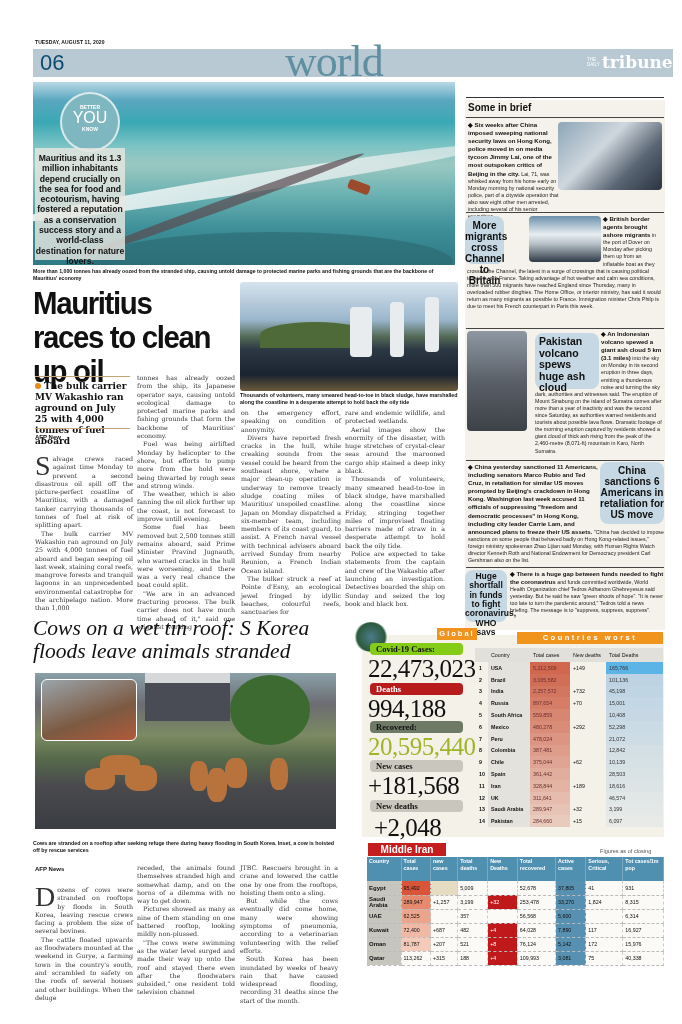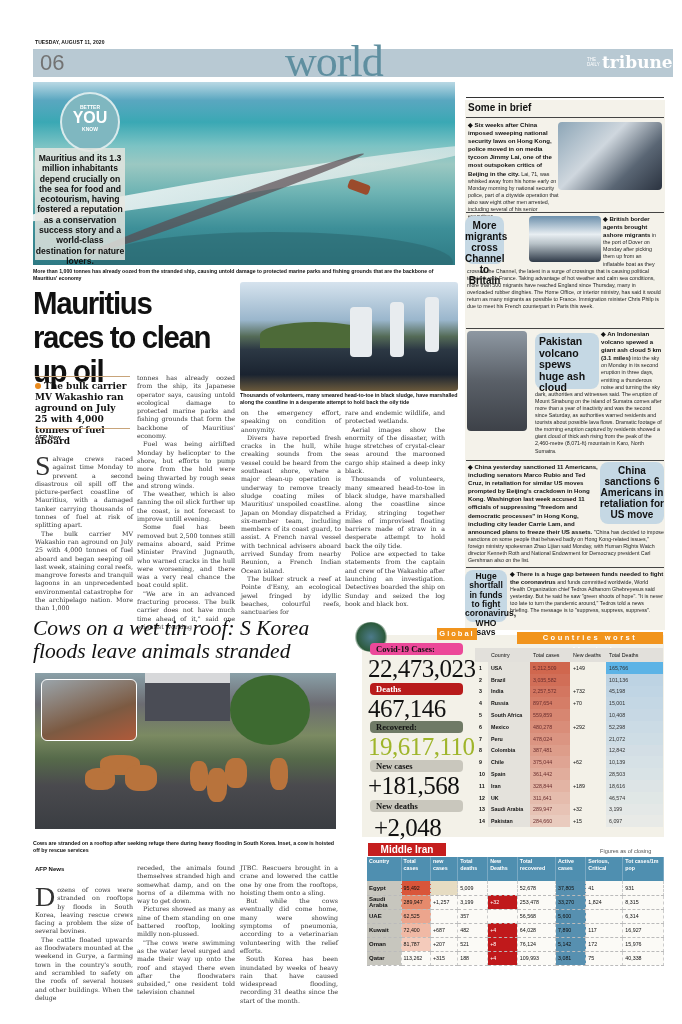--- a/index.html
+++ b/index.html
@@ -2,33 +2,33 @@
 <html><head>
 <meta charset="utf-8">
 <style>
 *{box-sizing:border-box;margin:0;padding:0}
 body{width:682px;height:1024px;background:#fff;position:relative;overflow:hidden;font-family:"DejaVu Serif",serif;color:#111}
 .abs{position:absolute}
 .sans{font-family:"Liberation Sans",sans-serif}
 
 #dateline{left:35px;top:39px;font-size:5px;font-weight:bold;letter-spacing:.1px}
 #headerbar{left:33px;top:49px;width:640px;height:28px;background:#b8c9d3}
-#pagenum{left:40px;top:50px;font-size:22px;color:#737373;font-family:"Liberation Sans",sans-serif;font-weight:300}
+#pagenum{left:40px;top:50px;font-size:22px;color:#0c4a6e;font-family:"Liberation Sans",sans-serif;font-weight:300}
 #section{left:285px;top:40px;font-size:44px;color:#5f8fa0;font-family:"Liberation Serif",serif;line-height:44px;letter-spacing:-1px}
 #mast-the{left:587px;top:57px;font-size:4.5px;color:#fff;line-height:5px}
 #mast{left:602px;top:52px;font-size:17px;font-weight:bold;color:#fff;font-family:"DejaVu Serif",serif}
 
 #hero{left:33px;top:82px;width:422px;height:183px;background:linear-gradient(180deg,#b9d8e4 0%,#5aa7c0 10%,#3aa8b4 22%,#7cc3c4 35%,#9bc8c2 45%,#6fb4b4 60%,#3d8f98 80%,#2e7a84 100%);overflow:hidden}
 #hero .reef{position:absolute;left:-20px;top:92px;width:480px;height:18px;background:linear-gradient(90deg,rgba(255,255,255,.85),rgba(240,240,240,.6));transform:rotate(-9deg);border-radius:50%}
 #hero .slick{position:absolute;left:40px;top:118px;width:300px;height:10px;background:#5a4a50;transform:rotate(-20deg);opacity:.7;border-radius:50%}
 #hero .ship{position:absolute;left:315px;top:100px;width:22px;height:10px;background:#9b4b2c;transform:rotate(20deg);border-radius:3px}
 #hero .dark{position:absolute;left:60px;top:150px;width:360px;height:60px;background:#2c6770;border-radius:50%;opacity:.6}
 #badge{left:60px;top:92px;width:60px;height:60px;border-radius:50%;background:#7fb7c0;border:2px solid rgba(255,255,255,.7);text-align:center;color:#fff}
 #badge .b1{font-size:5px;font-weight:bold;margin-top:10px}
-#badge .b2{font-size:16px;font-weight:bold;line-height:16px}
+#badge .b2{font-size:16px;font-weight:normal;line-height:16px}
 #badge .b3{font-size:5px;font-weight:bold}
 #factbox{left:35px;top:148px;width:90px;height:112px;background:rgba(230,230,225,.82);text-align:center;font-size:8.6px;font-weight:bold;line-height:10.3px;padding-top:5px;color:#111}
 #hero-cap{left:33px;top:268px;width:425px;font-size:5.2px;line-height:7px;font-weight:bold}
 #headline{left:33px;top:286px;width:200px;font-family:"Liberation Sans",sans-serif;font-weight:bold;font-size:32px;line-height:34px;letter-spacing:-1.5px;transform:scaleX(.92);transform-origin:left}
 #photo2{left:240px;top:282px;width:218px;height:109px;background:linear-gradient(180deg,#d6e3ee 0%,#9ab6cc 35%,#546b57 50%,#2c3844 62%,#1a2330 85%,#6b5a3c 100%);border-radius:3px;overflow:hidden}
 #photo2 .hill{position:absolute;left:20px;top:40px;width:110px;height:26px;background:#4d6a38;border-radius:50% 50% 0 0}
 #photo2 .p{position:absolute;background:#e8ecef;border-radius:4px}
 #photo2-cap{left:240px;top:392px;width:220px;font-size:5.3px;line-height:7px;font-weight:bold}
 .rule-or{height:1px;background:#c8a47a}
 #kicker{left:35px;top:381px;width:70px;font-size:9px;font-weight:bold;line-height:11px;font-family:"DejaVu Serif",serif}
@@ -178,26 +178,26 @@
 <div class="abs tag" style="left:465px;top:570px;width:42px;height:52px;font-size:8.5px;padding-top:2px">Huge shortfall in funds to fight coronavirus, WHO says</div>
 <div class="abs brief" style="left:510px;top:570px;width:154px">
   <b>◆ </b><b>There is a huge gap between funds needed to fight the coronavirus</b> <span>and funds committed worldwide, World Health Organization chief Tedros Adhanom Ghebreyesus said yesterday. But he said he saw "green shoots of hope". "It is never too late to turn the pandemic around," Tedros told a news briefing. The message is to "suppress, suppress, suppress".</span>
 </div>
 
 <div class="abs" id="covid-bg"></div>
 <div class="abs virus"></div>
 <div class="abs" id="global-tag">Global</div>
 <div class="abs" id="worst-tag">Countries worst affected</div>
 
-<div class="lbl-pill" style="top:643px;background:#ec4899">Covid-19 Cases:</div>
+<div class="lbl-pill" style="top:643px;background:#84cc16">Covid-19 Cases:</div>
 <div class="bignum" style="top:656px">22,473,023</div>
 <div class="lbl-pill" style="top:683px;background:#b81b1b;color:#fff">Deaths</div>
-<div class="bignum" style="top:696px">467,146</div>
+<div class="bignum" style="top:696px">994,188</div>
 <div class="lbl-pill" style="top:721px;background:#6f7a66">Recovered:</div>
-<div class="bignum" style="top:734px;color:#9fb52a">19,617,110</div>
+<div class="bignum" style="top:734px;color:#9fb52a">20,595,440</div>
 <div class="lbl-pill" style="top:760px;background:#c9c7bd">New cases</div>
 <div class="bignum" style="top:773px">+181,568</div>
 <div class="lbl-pill" style="top:800px;background:#c9c7bd">New deaths</div>
 <div class="bignum" style="top:815px;left:374px">+2,048</div>
 
 <table class="abs" id="ctable">
   <thead>
       <tr>
     <th></th>
     <th>Country</th>

